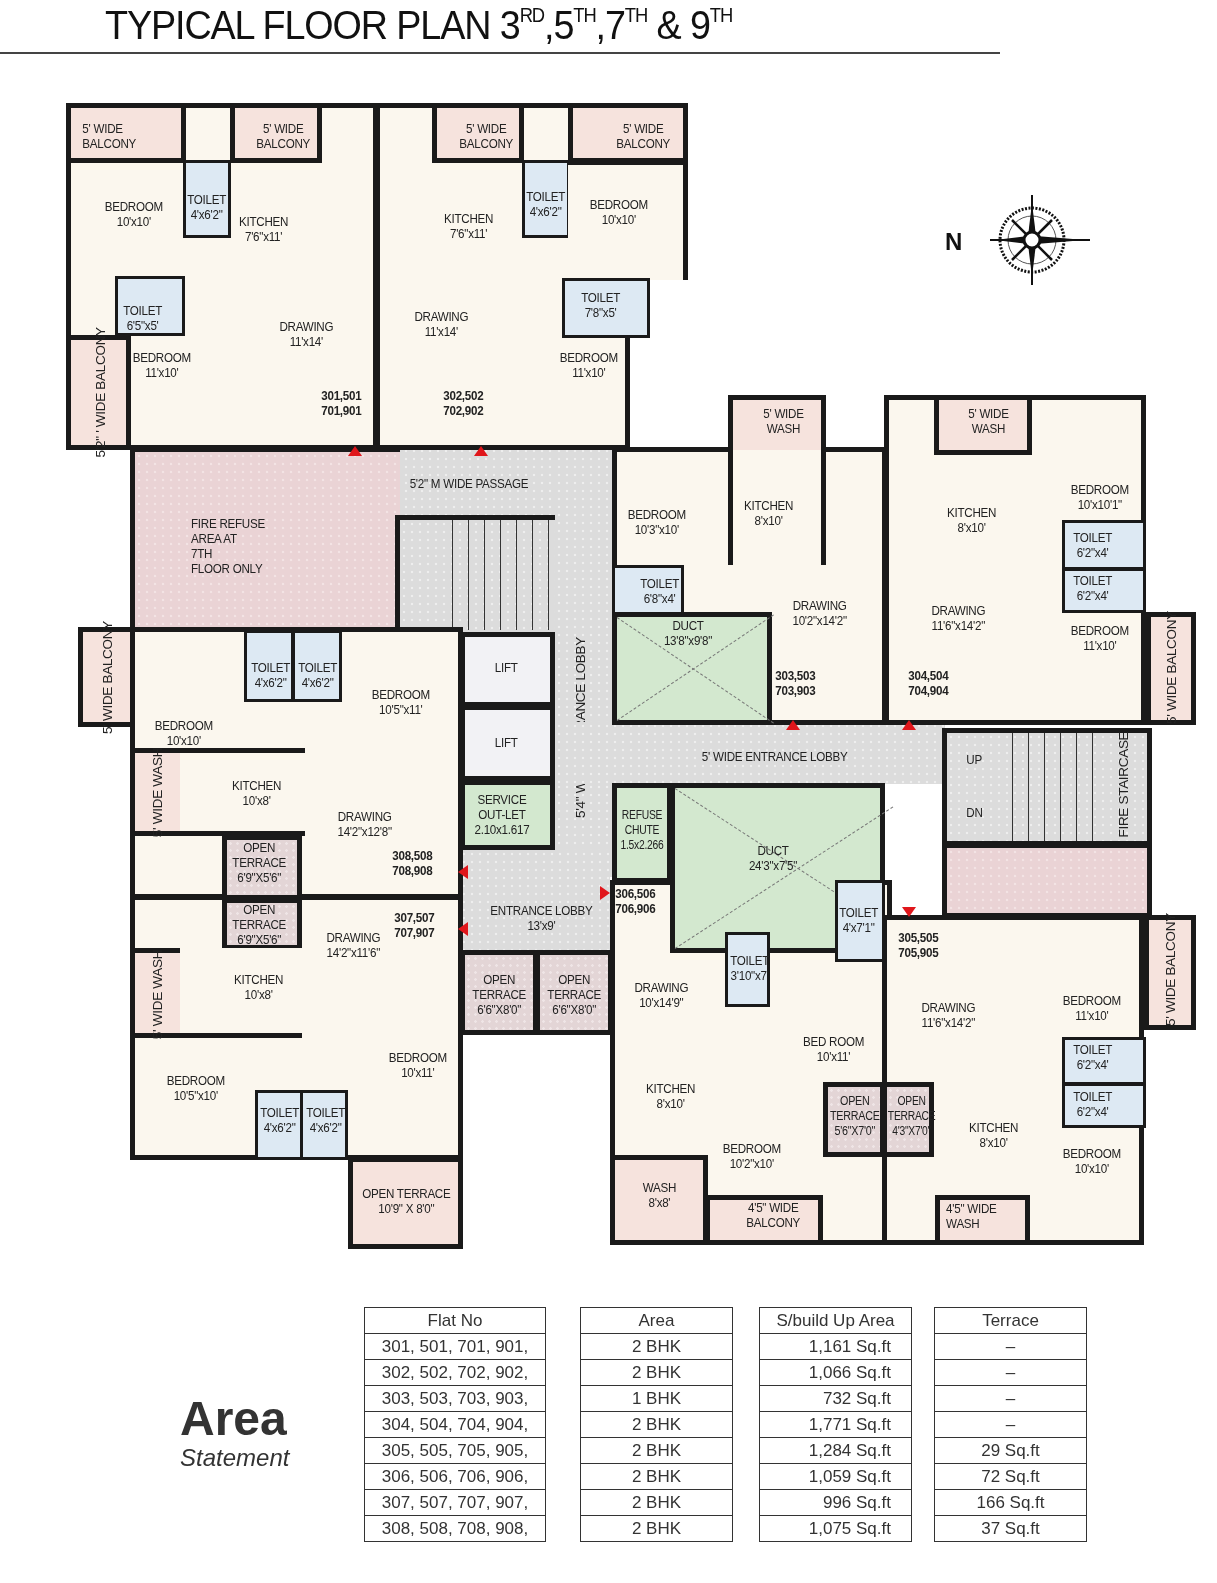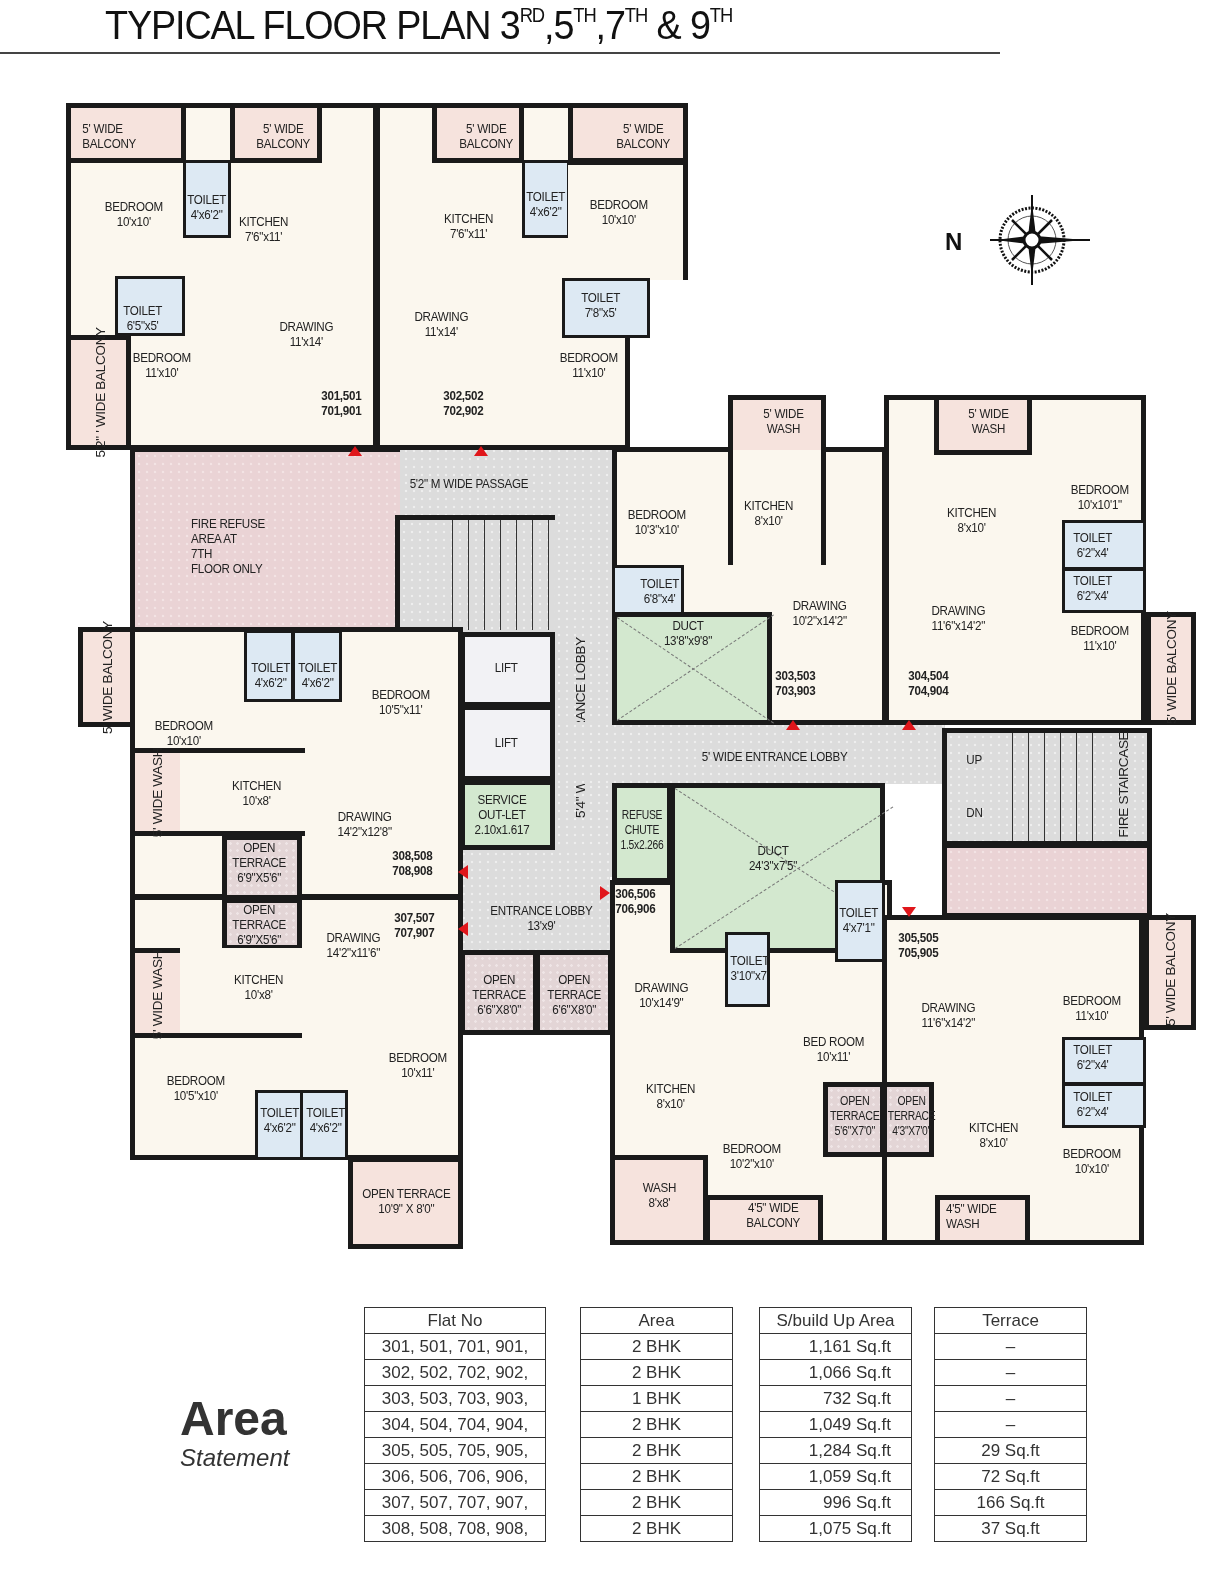--- a/index.html
+++ b/index.html
@@ -587,21 +587,21 @@
   <tr>
         <td class="num">1,161 Sq.ft</td>
       </tr>
   <tr>
         <td class="num">1,066 Sq.ft</td>
       </tr>
   <tr>
         <td class="num">732 Sq.ft</td>
       </tr>
   <tr>
-        <td class="num">1,049 Sq.ft</td>
+        <td class="num">1,771 Sq.ft</td>
       </tr>
   <tr>
         <td class="num">1,284 Sq.ft</td>
       </tr>
   <tr>
         <td class="num">1,059 Sq.ft</td>
       </tr>
   <tr>
         <td class="num">996 Sq.ft</td>
       </tr>

